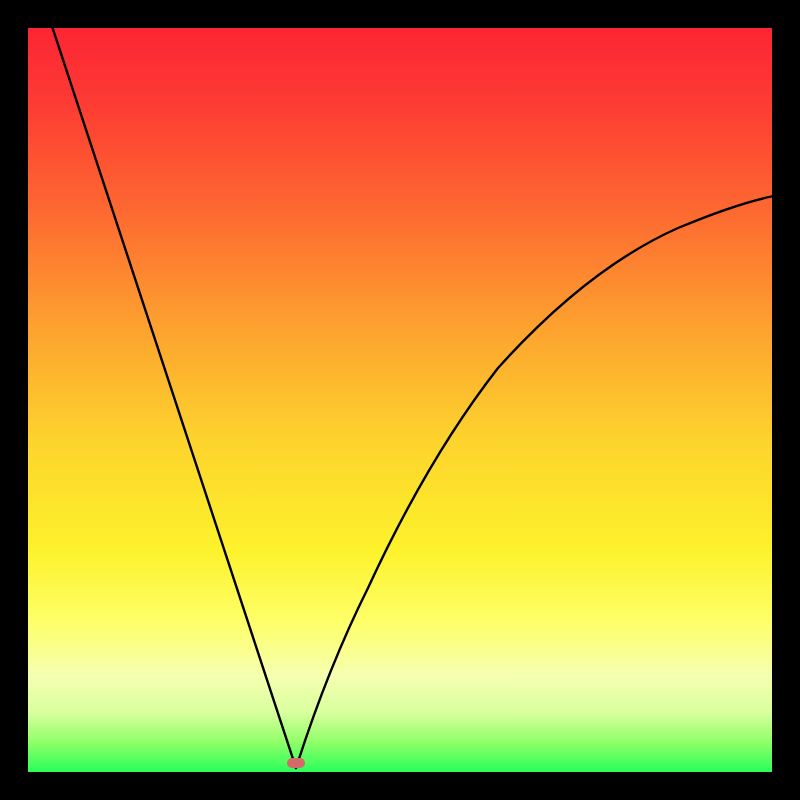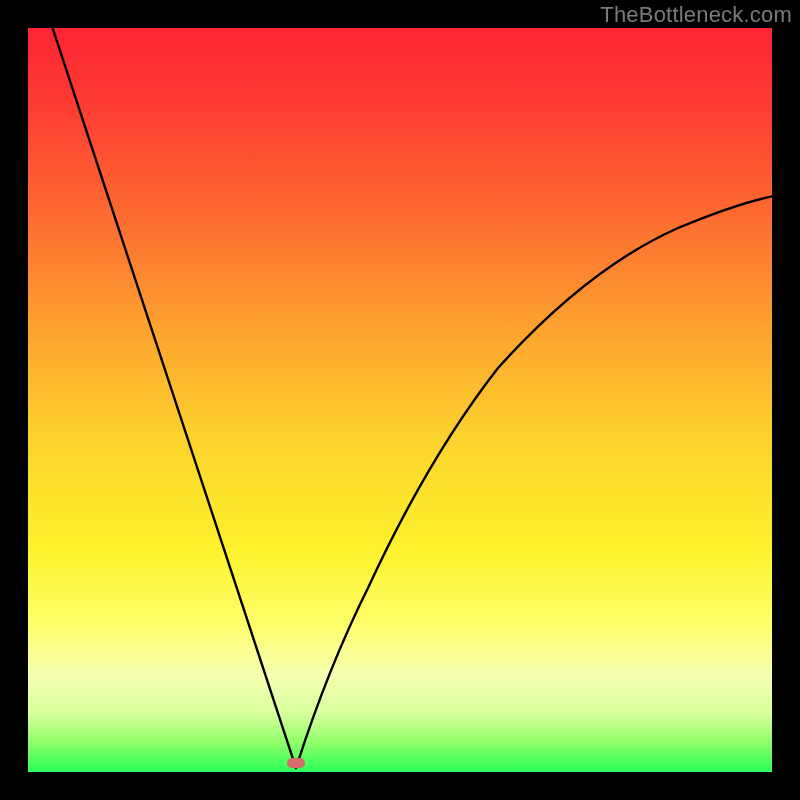--- a/index.html
+++ b/index.html
@@ -73,21 +73,20 @@
     height: 10px;
     border-radius: 6px;
     background: #d46a6a;
     z-index: 6;
   }
 </style>
 </head>
 <body>
 
 <div class="frame">
-  <div class="watermark">TheBottleneck.com</div>
 
   <div class="plot-area">
     <div class="gradient"></div>
 
     <svg class="curve" viewBox="0 0 744 744" preserveAspectRatio="none">
       <path d="M 18 -20
                L 268 740"></path>
       <path d="M 268 740
                Q 300 640 340 560
                Q 400 430 470 340

